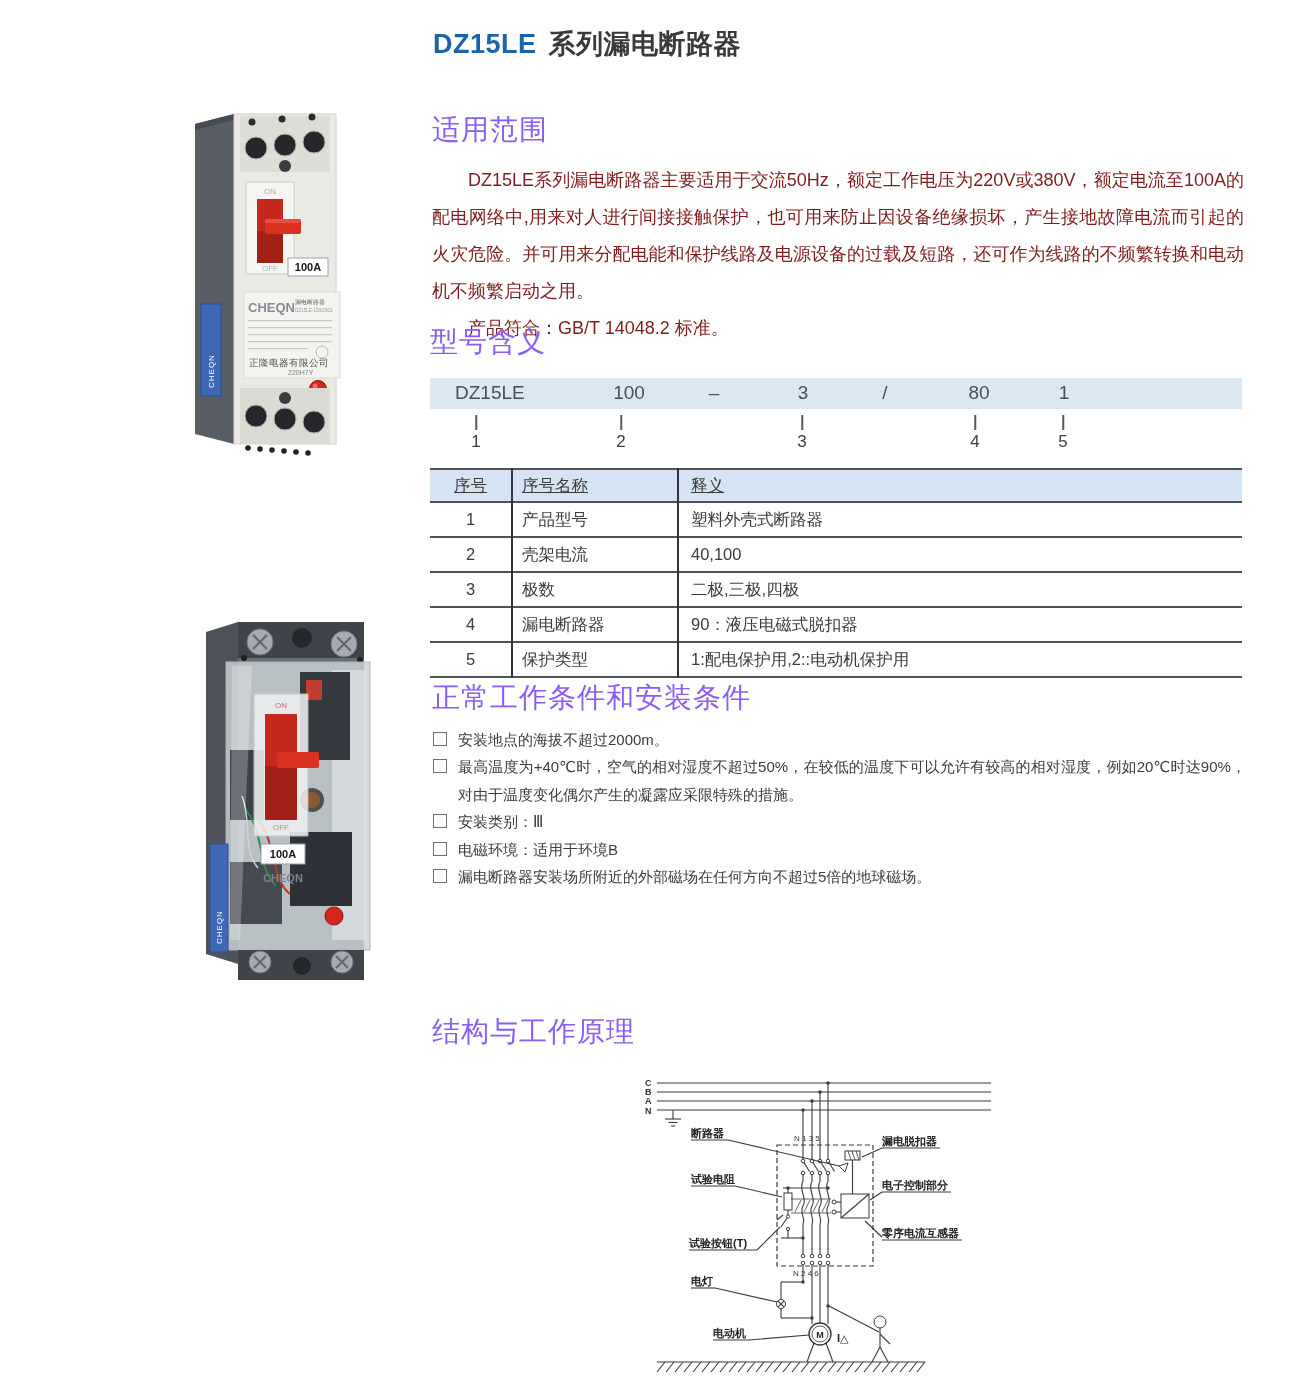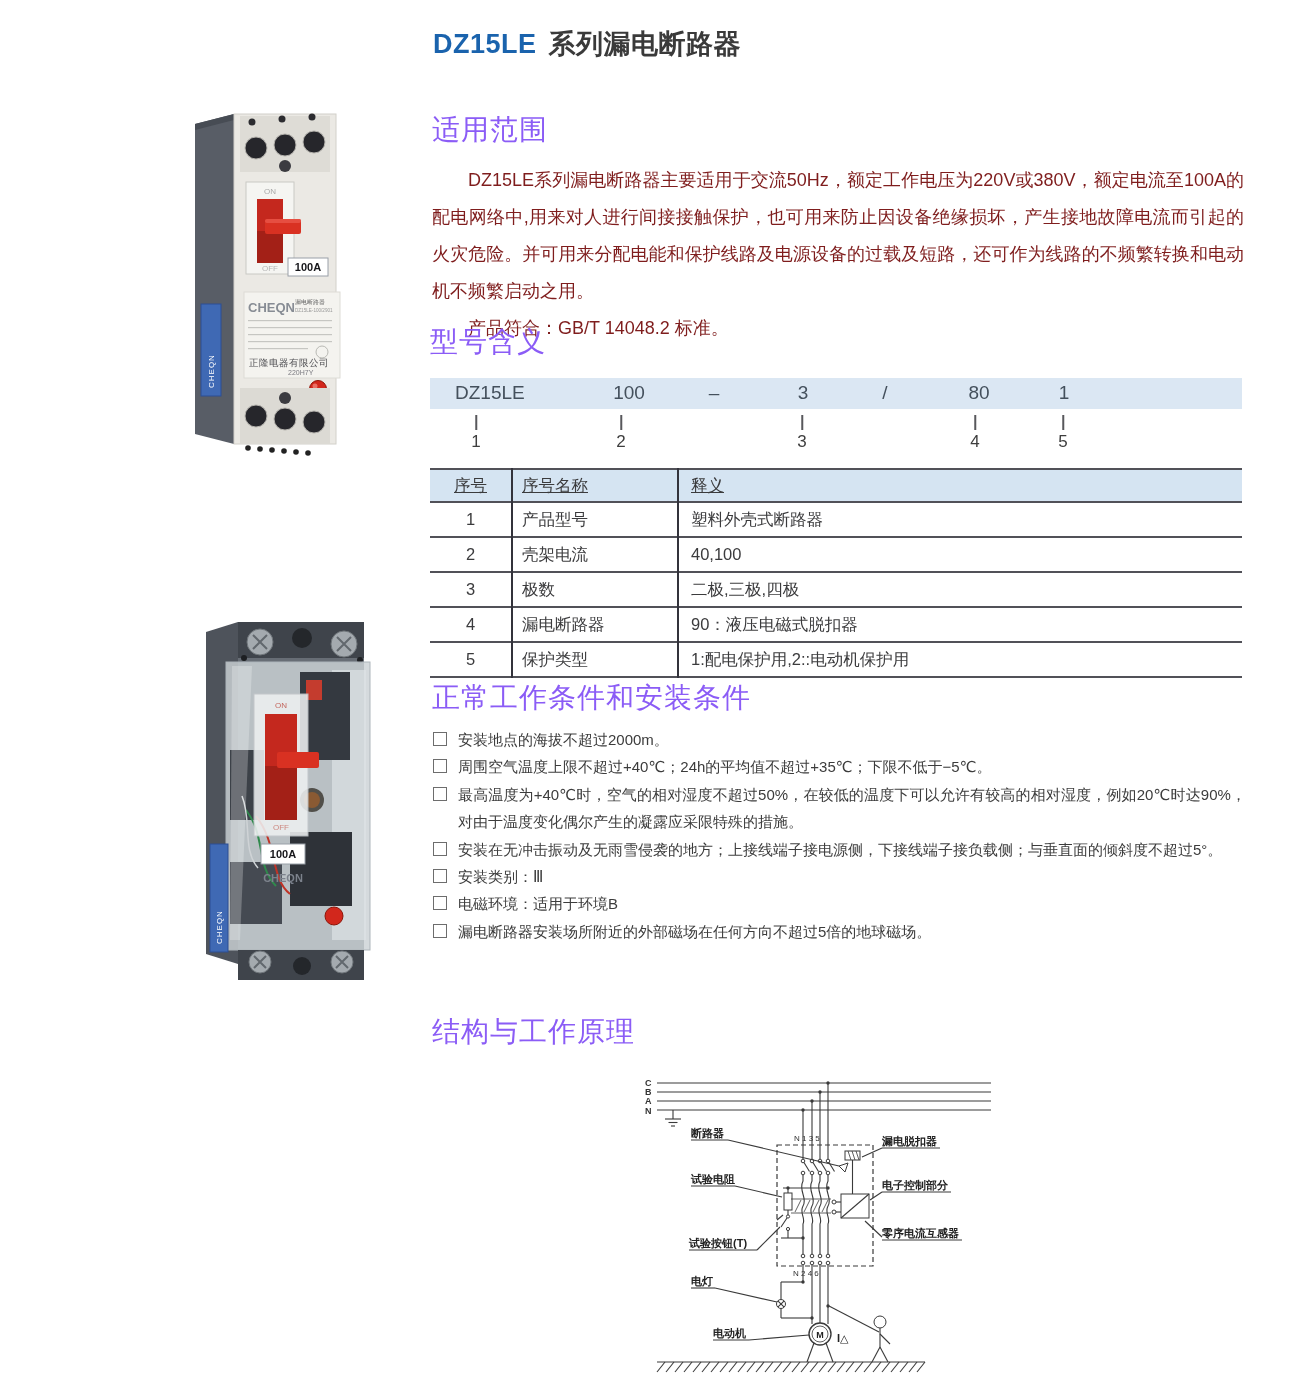--- a/index.html
+++ b/index.html
@@ -270,23 +270,21 @@
         <td class="c3">1:配电保护用,2::电动机保护用</td>
       </tr>
     </tbody>
   </table>
 </div>
 
 <div id="sec-cond" class="abs">
   <h2 class="sec-h">正常工作条件和安装条件</h2>
   <ul>
     <li><span class="sq"></span><span>安装地点的海拔不超过2000m。</span></li>
-    <li><span class="sq"></span><span>周围空气温度上限不超过+40℃；24h的平均值不超过+35℃；下限不低于−5℃。</span></li>
     <li><span class="sq"></span><span>最高温度为+40℃时，空气的相对湿度不超过50%，在较低的温度下可以允许有较高的相对湿度，例如20℃时达90%，对由于温度变化偶尔产生的凝露应采限特殊的措施。</span></li>
-    <li><span class="sq"></span><span>安装在无冲击振动及无雨雪侵袭的地方；上接线端子接电源侧，下接线端子接负载侧；与垂直面的倾斜度不超过5°。</span></li>
     <li><span class="sq"></span><span>安装类别：Ⅲ</span></li>
     <li><span class="sq"></span><span>电磁环境：适用于环境B</span></li>
     <li><span class="sq"></span><span>漏电断路器安装场所附近的外部磁场在任何方向不超过5倍的地球磁场。</span></li>
   </ul>
 </div>
 
 <div id="sec-struct" class="abs">
   <h2 class="sec-h">结构与工作原理</h2>
 
   <svg id="diagram" width="452" height="316" viewBox="0 0 452 316">

